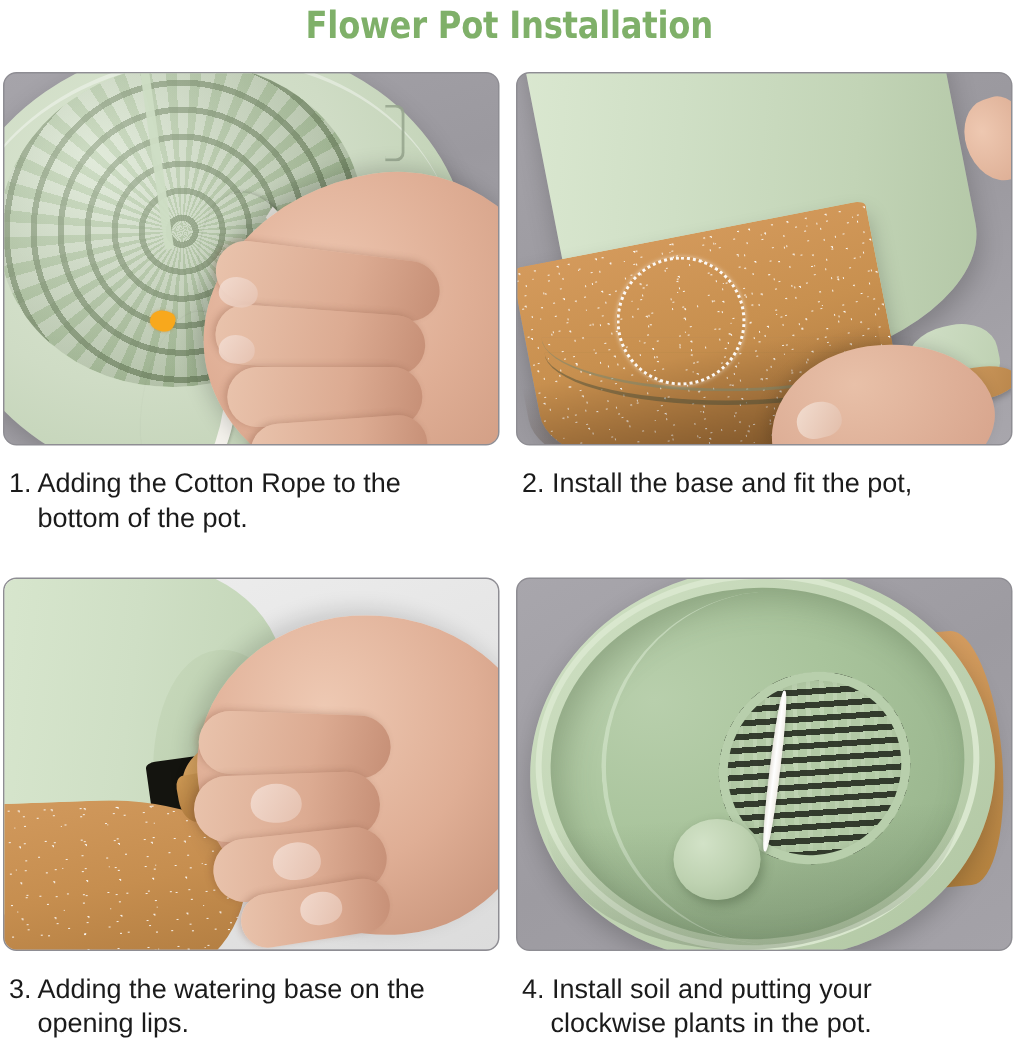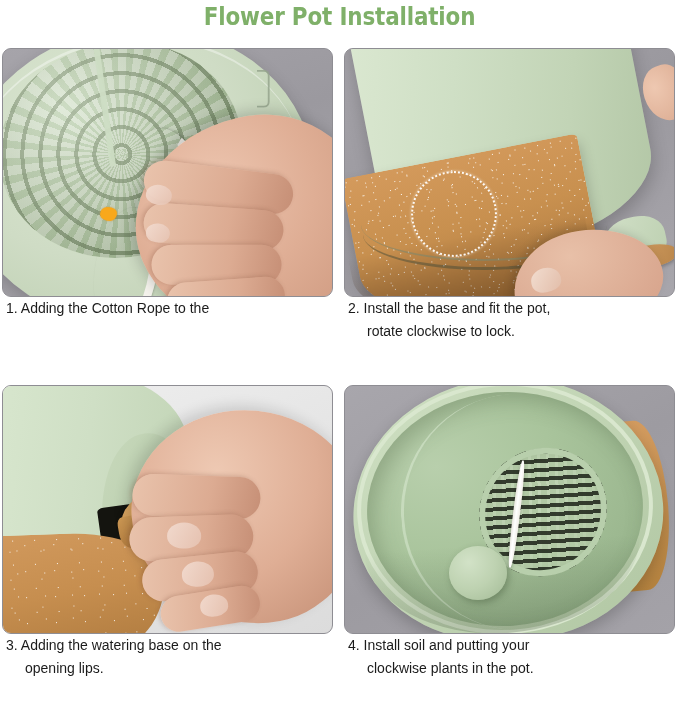--- a/index.html
+++ b/index.html
@@ -61,23 +61,23 @@
     width: 331px;
     height: 249px;
     border-radius: 9px;
     overflow: hidden;
     background: #9c9aa0;
     border: 1px solid #8e8d93;
     box-sizing: border-box;
   }
 
   .caption {
-    margin-top: 0;
+    margin-top: 14px;
     font-family: "Liberation Sans", sans-serif;
-    font-size: 14px;
+    font-size: 18px;
     line-height: 23px;
     color: #1b1b1b;
     padding-left: 4px;
   }
   .caption .num { }
   .caption .body {
     display: inline;
   }
   .cap-line2 {
     display: block;
@@ -539,20 +539,21 @@
           <div class="finger p1-f2"></div>
           <div class="finger p1-f3"></div>
           <div class="finger p1-f4"></div>
           <div class="nail p1-n1"></div>
           <div class="nail p1-n2"></div>
         </div>
       </div>
       <div class="caption">
         <span class="num">1.</span>
         <span class="body">Adding the Cotton Rope to the</span>
+        <span class="cap-line2">bottom of the pot.</span>
       </div>
     </div>
 
     <div class="cell c2">
       <div class="photo">
         <div class="p2-bg"></div>
         <div class="p2-pot"></div>
         <div class="p2-base"></div>
         <div class="p2-base-shadow"></div>
         <div class="p2-seam"></div>
@@ -560,21 +561,20 @@
         <div class="p2-circle"></div>
         <div class="p2-spout"></div>
         <div class="p2-spout-lip"></div>
         <div class="p2-thumb"></div>
         <div class="p2-hand-bottom"></div>
         <div class="p2-fingernail"></div>
       </div>
       <div class="caption">
         <span class="num">2.</span>
         <span class="body">Install the base and fit the pot,</span>
-        <span class="cap-line2">rotate clockwise to lock.</span>
       </div>
     </div>
 
     <div class="cell c3">
       <div class="photo">
         <div class="p3-bg"></div>
         <div class="p3-pot"></div>
         <div class="p3-pot-inner"></div>
         <div class="p3-dark"></div>
         <div class="p3-base"></div>

